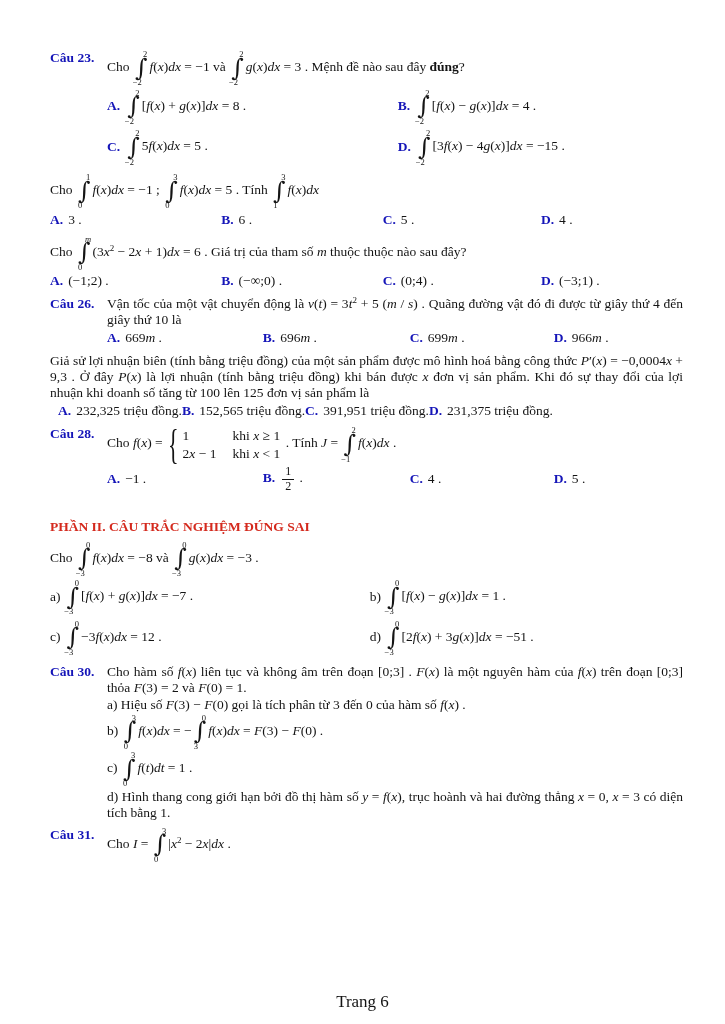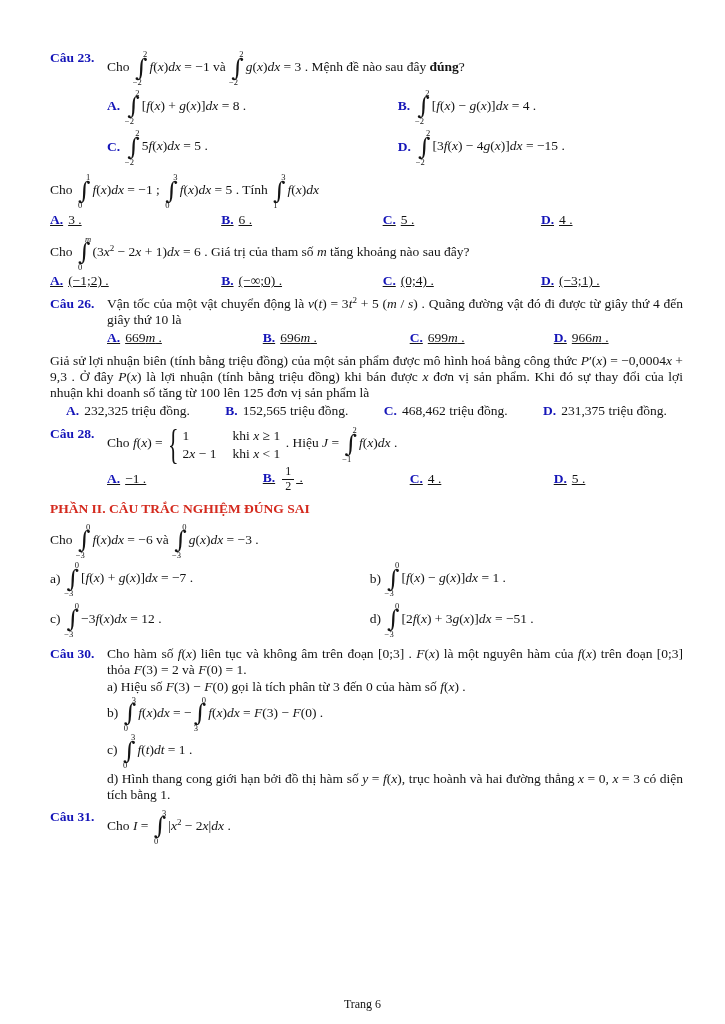--- a/index.html
+++ b/index.html
@@ -18,44 +18,44 @@
     font-size:13.5px;
     color:var(--ink);
     overflow:hidden;
   }
   .q{display:flex;margin-bottom:5px;}
   .q-label{flex:0 0 57px;font-weight:bold;color:var(--blue);white-space:nowrap;}
   .q-content{flex:1;min-width:0;}
   .stem{margin-bottom:1px;}
   .just{text-align:justify;}
   .line{margin:1px 0;}
-  .opt-grid-four{display:grid;grid-template-columns:1.06fr 1fr .98fr .88fr;margin:2px 0;align-items:center;text-decoration:underline;}
+  .opt-grid-four{display:grid;grid-template-columns:1.06fr 1fr .98fr .88fr;margin:2px 0;align-items:center;}
   .opt-grid-two{display:grid;grid-template-columns:1.02fr 1fr;margin:2px 0;row-gap:4px;align-items:center;}
-  .opt-flow{display:flex;justify-content:space-between;flex-wrap:wrap;margin:2px 16px;}
+  .opt-flow{display:flex;justify-content:flex-start;flex-wrap:wrap;margin:2px 8px;}
   .opt{white-space:nowrap;}
   .opt-label{font-weight:bold;color:var(--blue);margin-right:5px;}
   .opt-label.plain{font-weight:normal;color:var(--ink);margin-right:4px;}
-  .heading{color:var(--red);font-weight:bold;margin:5px 0 6px 0;}
+  .heading{color:var(--red);font-weight:bold;margin:23px 0 6px 0;}
   .it{font-style:italic;}
   .bd{font-weight:bold;text-align:right;}
   
   .int{display:inline-flex;flex-direction:column;align-items:center;vertical-align:middle;line-height:1;margin:0 2px;}
   .int .sym{font-size:24px;line-height:.82;font-family:"DejaVu Serif",serif;}
   .int .lim{font-size:8.5px;line-height:1;}
   .int .hi{transform:translateX(4px);}
   .int .lo{transform:translateX(-4px);}
   sup.sup{font-size:9px;line-height:0;}
   .frac{display:inline-flex;flex-direction:column;align-items:center;vertical-align:middle;line-height:1.15;font-size:12px;margin:0 2px;}
   .frac .num{border-bottom:1px solid var(--ink);padding:0 3px;}
   .cases{display:inline-flex;align-items:center;vertical-align:middle;margin:0 2px;}
   .cases .brace{font-size:22px;line-height:1;transform:scaleY(1.9);transform-origin:center;margin-right:4px;font-weight:400;}
   .cases .crows{display:inline-flex;flex-direction:column;row-gap:2px;}
   .crow{display:flex;}
   .crow .cexpr{min-width:50px;}
-  .footer{position:absolute;bottom:12px;left:0;right:0;text-align:center;font-size:12px;}
+  .footer{position:absolute;bottom:12px;left:0;right:0;text-align:center;font-size:17px;}
 </style>
 </head>
 <body>
 
 <div class="page">
   <main id="exam-body">
       <div class="q">
         <div class="q-label">Câu 23.</div>
         <div class="q-content">
           <div class="stem"><span class="tx">Cho </span><span class="int">
@@ -113,21 +113,21 @@
             <span class="opt"><span class="opt-label">D.</span><span class="tx">4 .</span></span>
           </div>
         </div>
       </div>
       <div class="q">
         <div class="q-content">
           <div class="stem"><span class="tx">Cho </span><span class="int">
               <span class="lim hi it">m</span>
               <span class="sym">∫</span>
               <span class="lim lo">0</span>
-            </span><span class="tx">(3</span><span class="it">x</span><sup class="sup">2</sup><span class="tx"> − 2</span><span class="it">x</span><span class="tx"> + 1)</span><span class="it">dx</span><span class="tx"> = 6 . Giá trị của tham số </span><span class="it">m</span><span class="tx"> tăng khoảng nào sau đây?</span></div>
+            </span><span class="tx">(3</span><span class="it">x</span><sup class="sup">2</sup><span class="tx"> − 2</span><span class="it">x</span><span class="tx"> + 1)</span><span class="it">dx</span><span class="tx"> = 6 . Giá trị của tham số </span><span class="it">m</span><span class="tx"> thuộc thuộc nào sau đây?</span></div>
           <div class="opt-grid-four">
             <span class="opt"><span class="opt-label">A.</span><span class="tx">(−1;2) .</span></span>
             <span class="opt"><span class="opt-label">B.</span><span class="tx">(−∞;0) .</span></span>
             <span class="opt"><span class="opt-label">C.</span><span class="tx">(0;4) .</span></span>
             <span class="opt"><span class="opt-label">D.</span><span class="tx">(−3;1) .</span></span>
           </div>
         </div>
       </div>
       <div class="q">
         <div class="q-label">Câu 26.</div>
@@ -140,41 +140,41 @@
             <span class="opt"><span class="opt-label">D.</span><span class="tx">966</span><span class="it">m</span><span class="tx"> .</span></span>
           </div>
         </div>
       </div>
       <div class="q">
         <div class="q-content">
           <div class="stem just"><span class="tx">Giả sử lợi nhuận biên (tính bằng triệu đồng) của một sản phẩm được mô hình hoá bằng công thức </span><span class="it">P</span><span class="tx">′(</span><span class="it">x</span><span class="tx">) = −0,0004</span><span class="it">x</span><span class="tx"> + 9,3 . Ở đây </span><span class="it">P</span><span class="tx">(</span><span class="it">x</span><span class="tx">) là lợi nhuận (tính bằng triệu đồng) khi bán được </span><span class="it">x</span><span class="tx"> đơn vị sản phẩm. Khi đó sự thay đổi của lợi nhuận khi doanh số tăng từ 100 lên 125 đơn vị sản phẩm là</span></div>
           <div class="opt-flow">
             <span class="opt"><span class="opt-label">A.</span><span class="tx">232,325 triệu đồng.</span></span>
             <span class="opt"><span class="opt-label">B.</span><span class="tx">152,565 triệu đồng.</span></span>
-            <span class="opt"><span class="opt-label">C.</span><span class="tx">468,462 triệu đồng.</span></span>
+            <span class="opt"><span class="opt-label">C.</span><span class="tx">391,951 triệu đồng.</span></span>
             <span class="opt"><span class="opt-label">D.</span><span class="tx">231,375 triệu đồng.</span></span>
           </div>
         </div>
       </div>
       <div class="q">
         <div class="q-label">Câu 28.</div>
         <div class="q-content">
           <div class="stem"><span class="tx">Cho </span><span class="it">f</span><span class="tx">(</span><span class="it">x</span><span class="tx">) = </span><span class="cases">
               <span class="brace">{</span>
               <span class="crows">
                 <span class="crow">
                   <span class="cexpr"><span class="tx">1</span></span>
                   <span class="ccond"><span class="tx">khi </span><span class="it">x</span><span class="tx"> ≥ 1</span></span>
                 </span>
                 <span class="crow">
                   <span class="cexpr"><span class="tx">2</span><span class="it">x</span><span class="tx"> − 1</span></span>
                   <span class="ccond"><span class="tx">khi </span><span class="it">x</span><span class="tx"> &lt; 1</span></span>
                 </span>
               </span>
-            </span><span class="tx"> . Hiệu </span><span class="it">J</span><span class="tx"> = </span><span class="int">
+            </span><span class="tx"> . Tính </span><span class="it">J</span><span class="tx"> = </span><span class="int">
               <span class="lim hi">2</span>
               <span class="sym">∫</span>
               <span class="lim lo">−1</span>
             </span><span class="it">f</span><span class="tx">(</span><span class="it">x</span><span class="tx">)</span><span class="it">dx</span><span class="tx"> .</span></div>
           <div class="opt-grid-four">
             <span class="opt"><span class="opt-label">A.</span><span class="tx">−1 .</span></span>
             <span class="opt"><span class="opt-label">B.</span><span class="frac">
                 <span class="num">1</span>
                 <span class="den">2</span>
               </span><span class="tx"> .</span></span>
@@ -183,21 +183,21 @@
           </div>
         </div>
       </div>
       <div class="heading">PHẦN II. CÂU TRẮC NGHIỆM ĐÚNG SAI</div>
       <div class="q">
         <div class="q-content">
           <div class="stem"><span class="tx">Cho </span><span class="int">
               <span class="lim hi">0</span>
               <span class="sym">∫</span>
               <span class="lim lo">−3</span>
-            </span><span class="it">f</span><span class="tx">(</span><span class="it">x</span><span class="tx">)</span><span class="it">dx</span><span class="tx"> = −6 và </span><span class="int">
+            </span><span class="it">f</span><span class="tx">(</span><span class="it">x</span><span class="tx">)</span><span class="it">dx</span><span class="tx"> = −8 và </span><span class="int">
               <span class="lim hi">0</span>
               <span class="sym">∫</span>
               <span class="lim lo">−3</span>
             </span><span class="it">g</span><span class="tx">(</span><span class="it">x</span><span class="tx">)</span><span class="it">dx</span><span class="tx"> = −3 .</span></div>
           <div class="opt-grid-two">
             <span class="opt"><span class="opt-label plain">a)</span><span class="int">
                 <span class="lim hi">0</span>
                 <span class="sym">∫</span>
                 <span class="lim lo">−3</span>
               </span><span class="tx">[</span><span class="it">f</span><span class="tx">(</span><span class="it">x</span><span class="tx">) + </span><span class="it">g</span><span class="tx">(</span><span class="it">x</span><span class="tx">)]</span><span class="it">dx</span><span class="tx"> = −7 .</span></span>

